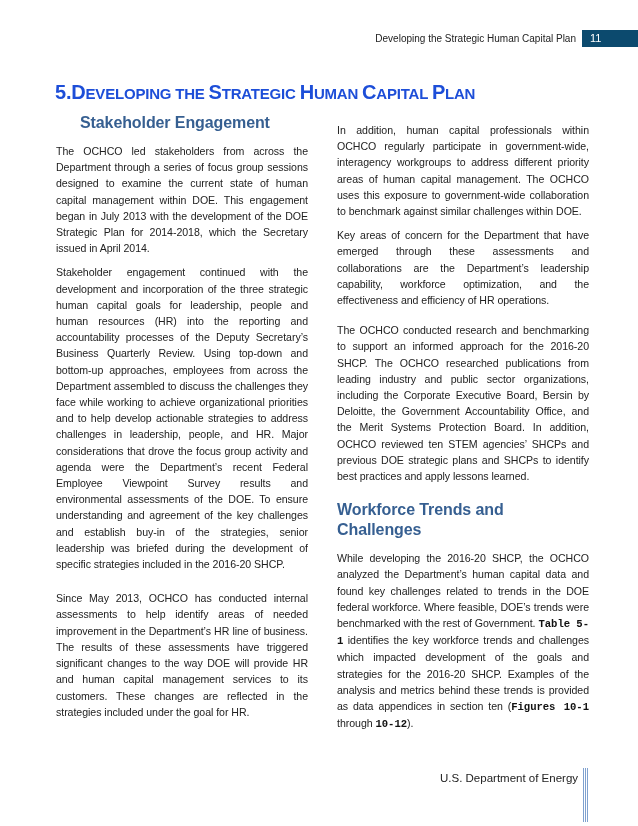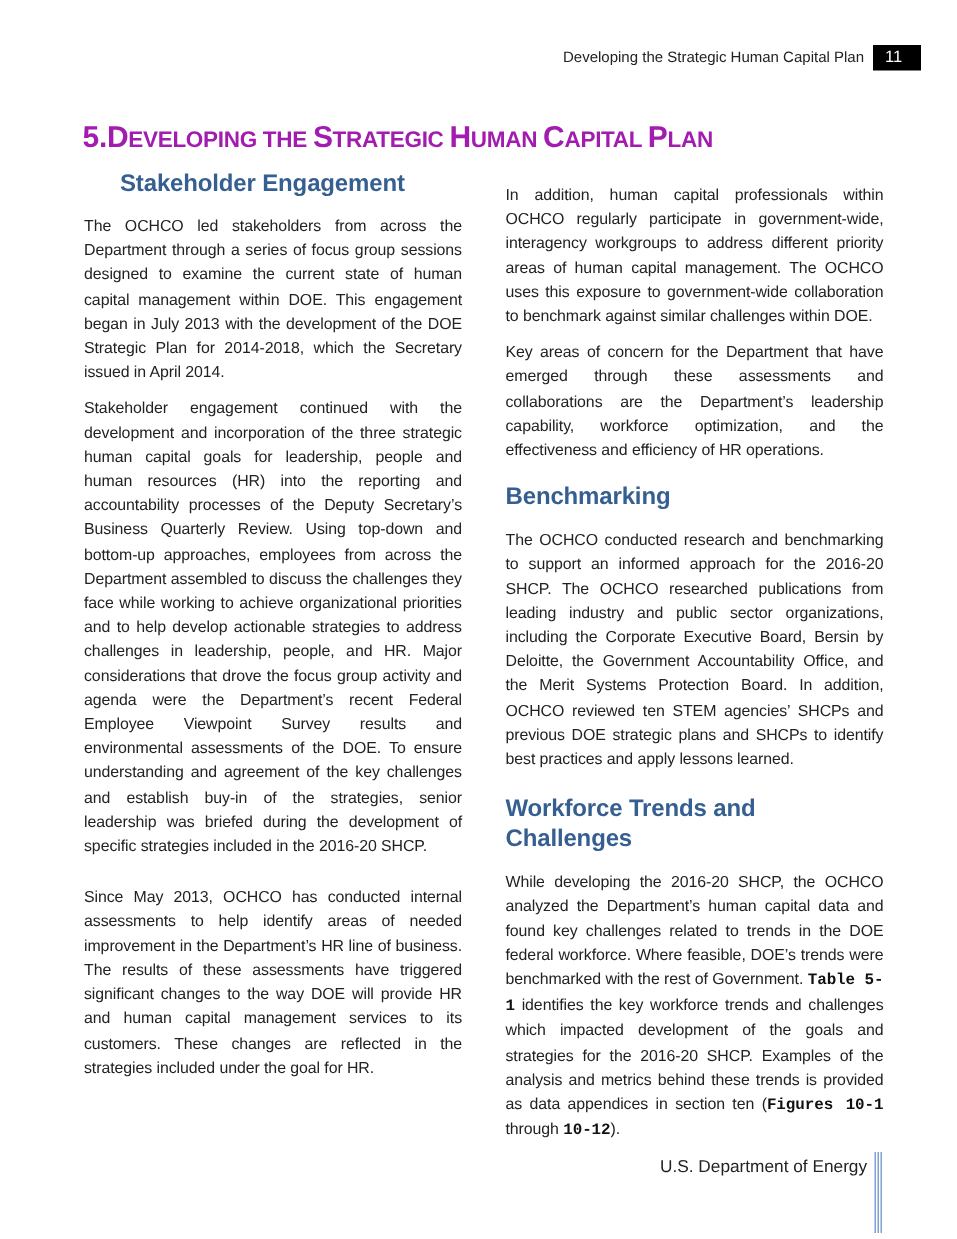--- a/index.html
+++ b/index.html
@@ -4,29 +4,29 @@
 <style>
   * { box-sizing: border-box; margin: 0; padding: 0; }
   html, body { width: 638px; height: 826px; background: #ffffff; overflow: hidden; }
   body { position: relative; font-family: "Liberation Sans", sans-serif; color: #1f1f1f; }
 
   .running-head {
     position: absolute; top: 30px; left: 300px; width: 276px; height: 17px;
     text-align: right; font-size: 10px; line-height: 17px; color: #222;
   }
   .page-num-box {
-    position: absolute; top: 30px; left: 582px; width: 32px; height: 17px;
-    background: #000000; color: #ffffff; font-size: 11px; line-height: 17px;
+    position: absolute; top: 30px; left: 582px; width: 56px; height: 17px;
+    background: #0c4a6e; color: #ffffff; font-size: 11px; line-height: 17px;
     padding-left: 8px;
   }
 
   .chapter-title {
     position: absolute; top: 80px; left: 55px; width: 560px;
     font-family: "Liberation Sans", sans-serif; font-weight: bold;
-    color: #a21caf; font-size: 19px; line-height: 24px; letter-spacing: -0.2px;
+    color: #1d4ed8; font-size: 19px; line-height: 24px; letter-spacing: -0.2px;
   }
   .chapter-title .num { font-size: 20px; }
   .chapter-title .cap { font-size: 20px; }
   .chapter-title .sc { font-size: 15px; }
 
   .col {
     position: absolute; top: 110px; width: 252px;
   }
   .col-left { left: 56px; }
   .col-right { left: 337px; }
@@ -75,21 +75,20 @@
     <p class="body">Since May 2013, OCHCO has conducted internal assessments to help identify areas of needed improvement in the Department’s HR line of business.  The results of these assessments have triggered significant changes to the way DOE will provide HR and human capital management services to its customers.  These changes are reflected in the strategies included under the goal for HR.</p>
   </section>
 </div>
 
 <div class="col col-right" style="top:122px;">
   <section>
     <p class="body">In addition, human capital professionals within OCHCO regularly participate in government-wide, interagency workgroups to address different priority areas of human capital management. The OCHCO uses this exposure to government-wide collaboration to benchmark against similar challenges within DOE.</p>
     <p class="body">Key areas of concern for the Department that have emerged through these assessments and collaborations are the Department’s leadership capability, workforce optimization, and the effectiveness and efficiency of HR operations.</p>
   </section>
   <section style="margin-top:14px;">
-    <h2 class="section">Benchmarking</h2>
     <p class="body">The OCHCO conducted research and benchmarking to support an informed approach for the 2016-20 SHCP. The OCHCO researched publications from leading industry and public sector organizations, including the Corporate Executive Board, Bersin by Deloitte, the Government Accountability Office, and the Merit Systems Protection Board.  In addition, OCHCO reviewed ten STEM agencies’ SHCPs and previous DOE strategic plans and SHCPs to identify best practices and apply lessons learned.</p>
   </section>
   <section style="margin-top:16px;">
     <h2 class="section">Workforce Trends and Challenges</h2>
     <p class="body"><span>While developing the 2016-20 SHCP, the OCHCO analyzed the Department’s human capital data and found key challenges related to trends in the DOE federal workforce. Where feasible, DOE’s trends were benchmarked with the rest of Government. </span><b>Table 5-1</b><span> identifies the key workforce trends and challenges which impacted development of the goals and strategies for the 2016-20 SHCP.  Examples of the analysis and metrics behind these trends is provided as data appendices in section ten (</span><b>Figures 10-1</b><span> through </span><b>10-12</b><span>).</span></p>
   </section>
 </div>
 
 <div class="footer-text">U.S. Department of Energy</div>
 <div class="footer-lines">

